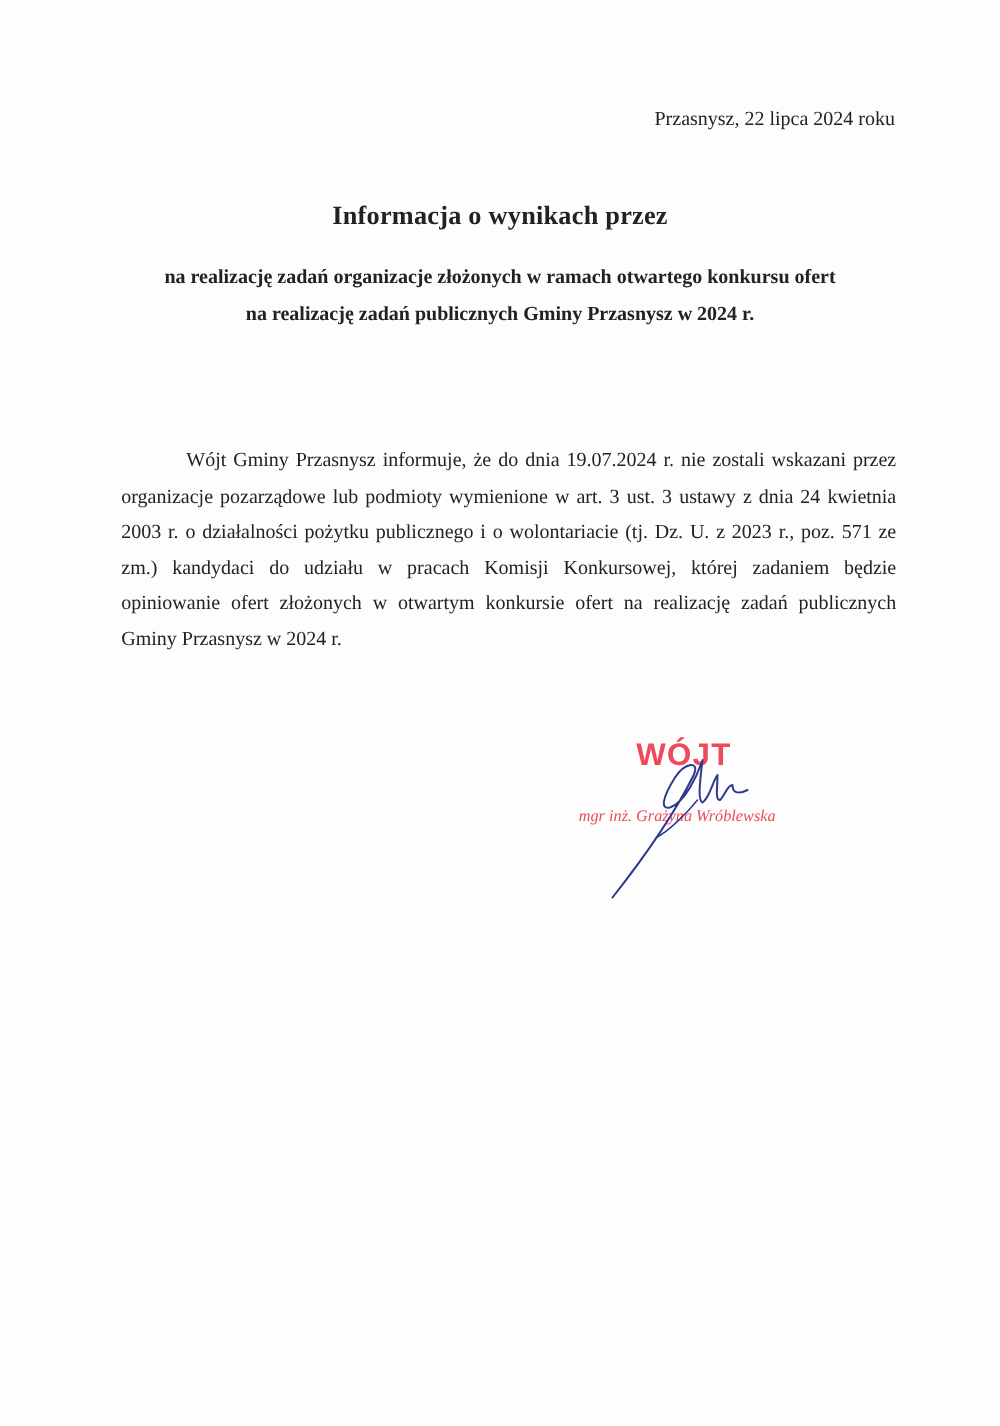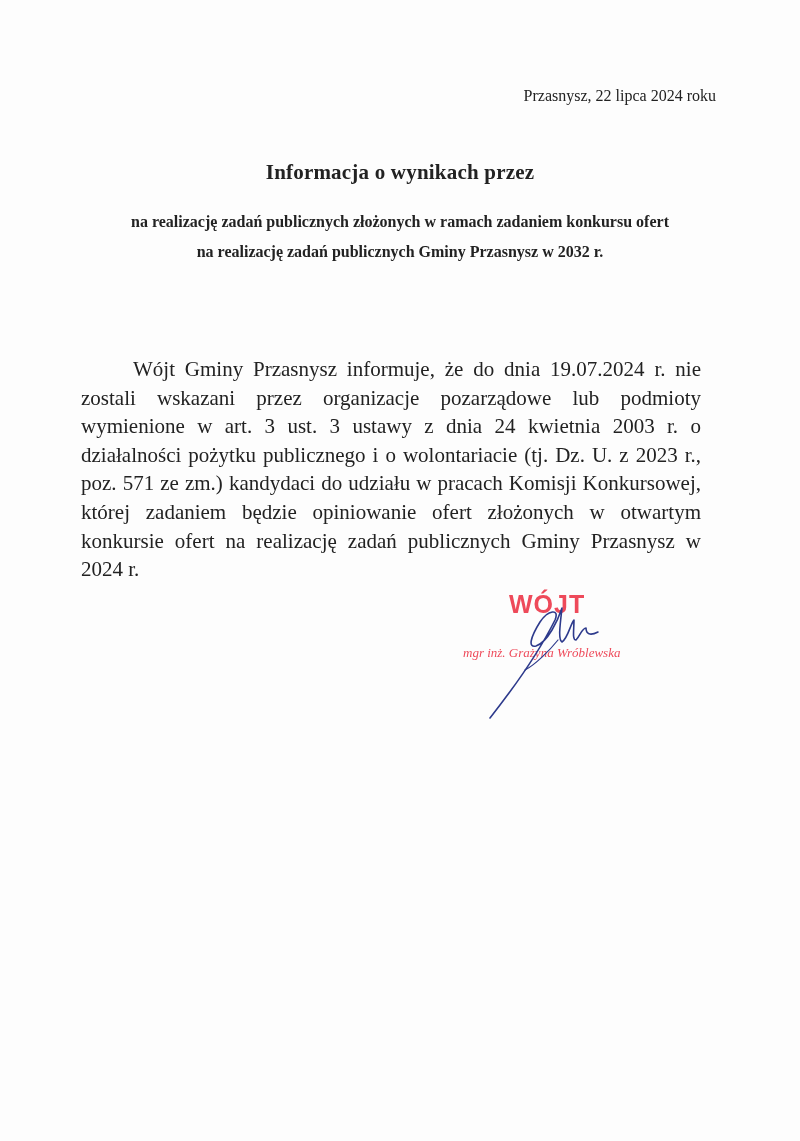--- a/index.html
+++ b/index.html
@@ -2,38 +2,38 @@
 <html><head>
 <meta charset="utf-8">
 <style>
   html, body { margin: 0; padding: 0; background: #ffffff; }
   body { width: 800px; height: 1141px; position: relative; overflow: hidden; }
   .page { position: absolute; inset: 0; background: #fdfdfd; }
   .serif { font-family: "Liberation Serif", "DejaVu Serif", serif; color: #222; }
   .date { position: absolute; right: 84px; top: 87px; font-size: 16px; }
   .title { position: absolute; left: 0; right: 0; top: 160px; text-align: center; font-size: 21px; font-weight: bold; letter-spacing: 0.2px; }
   .subtitle { position: absolute; left: 0; right: 0; top: 207px; text-align: center; font-size: 16px; font-weight: bold; line-height: 30px; }
-  .body-text { position: absolute; left: 81px; width: 620px; top: 355px; font-size: 21px; line-height: 28.6px; text-align: justify; }
+  .body-text { position: absolute; left: 97px; width: 620px; top: 355px; font-size: 16px; line-height: 28.6px; text-align: justify; }
   .body-text .indent { display: inline-block; width: 52px; }
   .stamp { position: absolute; left: 440px; top: 580px; width: 260px; height: 140px; }
   .stamp-title { position: absolute; left: 69px; top: 10px; font-family: "Liberation Sans", "DejaVu Sans", sans-serif; font-weight: 900; font-size: 25px; color: #ee4a5a; letter-spacing: 1px; }
   .stamp-name { position: absolute; left: 23px; top: 65px; font-family: Liberation Serif, serif; font-style: italic; font-size: 13px; color: #ee4a5a; }
   .signature { position: absolute; left: 0; top: 0; width: 260px; height: 140px; }
 </style>
 </head>
 <body>
 
 <div class="page">
   <div class="serif date">Przasnysz, 22 lipca 2024 roku</div>
 
   <div class="serif title">Informacja o wynikach przez</div>
 
   <div class="serif subtitle">
-    <div>na realizację zadań publicznych złożonych w ramach zadaniem konkursu ofert</div>
-    <div>na realizację zadań publicznych Gminy Przasnysz w 2032 r.</div>
+    <div>na realizację zadań organizacje złożonych w ramach otwartego konkursu ofert</div>
+    <div>na realizację zadań publicznych Gminy Przasnysz w 2024 r.</div>
   </div>
 
   <div class="serif body-text"><span class="indent"></span><span>Wójt Gminy Przasnysz informuje, że do dnia 19.07.2024 r. nie zostali wskazani przez organizacje pozarządowe lub podmioty wymienione w art. 3 ust. 3 ustawy z dnia 24 kwietnia 2003 r. o działalności pożytku publicznego i o wolontariacie (tj. Dz. U. z 2023 r., poz. 571 ze zm.) kandydaci do udziału w pracach Komisji Konkursowej, której zadaniem będzie opiniowanie ofert złożonych w otwartym konkursie ofert na realizację zadań publicznych Gminy Przasnysz w 2024 r.</span></div>
 
   <div class="stamp">
     <div class="stamp-title">WÓJT</div>
     <div class="stamp-name">mgr inż. Grażyna Wróblewska</div>
     <svg class="signature" viewBox="0 0 260 140">
       <path d="M50 138 C 80 100, 100 70, 115 40 C 120 28, 108 30, 100 42 C 90 58, 88 68, 96 66 C 108 62, 118 40, 122 28 C 120 45, 118 60, 122 62 C 128 58, 130 45, 134 40 C 134 50, 132 60, 136 60 C 140 56, 142 48, 146 48 C 146 54, 150 56, 158 52" fill="none" stroke="#2d3a8c" stroke-width="1.6" stroke-linecap="round" stroke-linejoin="round"></path>
       <path d="M85 90 C 95 85, 110 70, 118 60" fill="none" stroke="#2d3a8c" stroke-width="1.2" stroke-linecap="round"></path>

